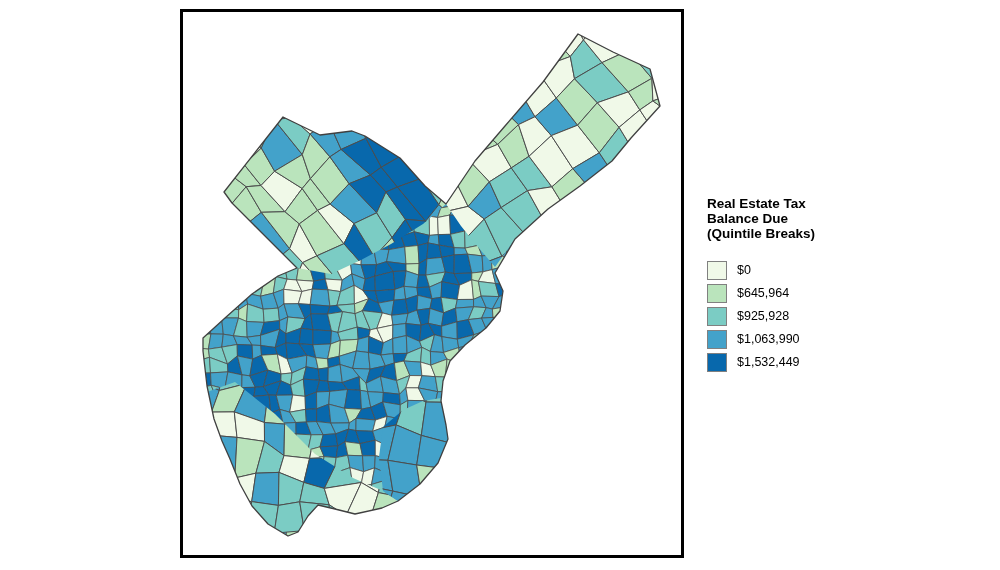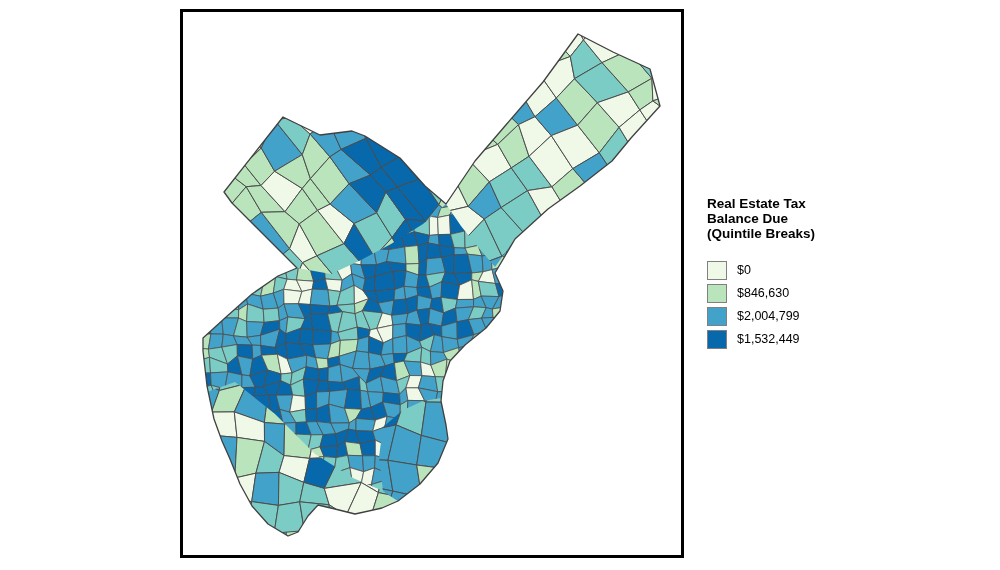--- a/index.html
+++ b/index.html
@@ -887,24 +887,28 @@
   <div class="legend-title">Real Estate Tax
 Balance Due
 (Quintile Breaks)</div>
   <div id="legend-items">
       <div class="legend-item">
         <div class="legend-swatch" style="background: rgb(240, 249, 232);"></div>
         <span class="legend-label">$0</span>
       </div>
       <div class="legend-item">
         <div class="legend-swatch" style="background: rgb(186, 228, 188);"></div>
-        <span class="legend-label">$846,630</span>
+        <span class="legend-label">$645,964</span>
+      </div>
+      <div class="legend-item">
+        <div class="legend-swatch" style="background: rgb(123, 204, 196);"></div>
+        <span class="legend-label">$925,928</span>
       </div>
       <div class="legend-item">
         <div class="legend-swatch" style="background: rgb(67, 162, 202);"></div>
-        <span class="legend-label">$2,004,799</span>
+        <span class="legend-label">$1,063,990</span>
       </div>
       <div class="legend-item">
         <div class="legend-swatch" style="background: rgb(8, 104, 172);"></div>
         <span class="legend-label">$1,532,449</span>
       </div>
     </div>
 </div>
 
 </body></html>

